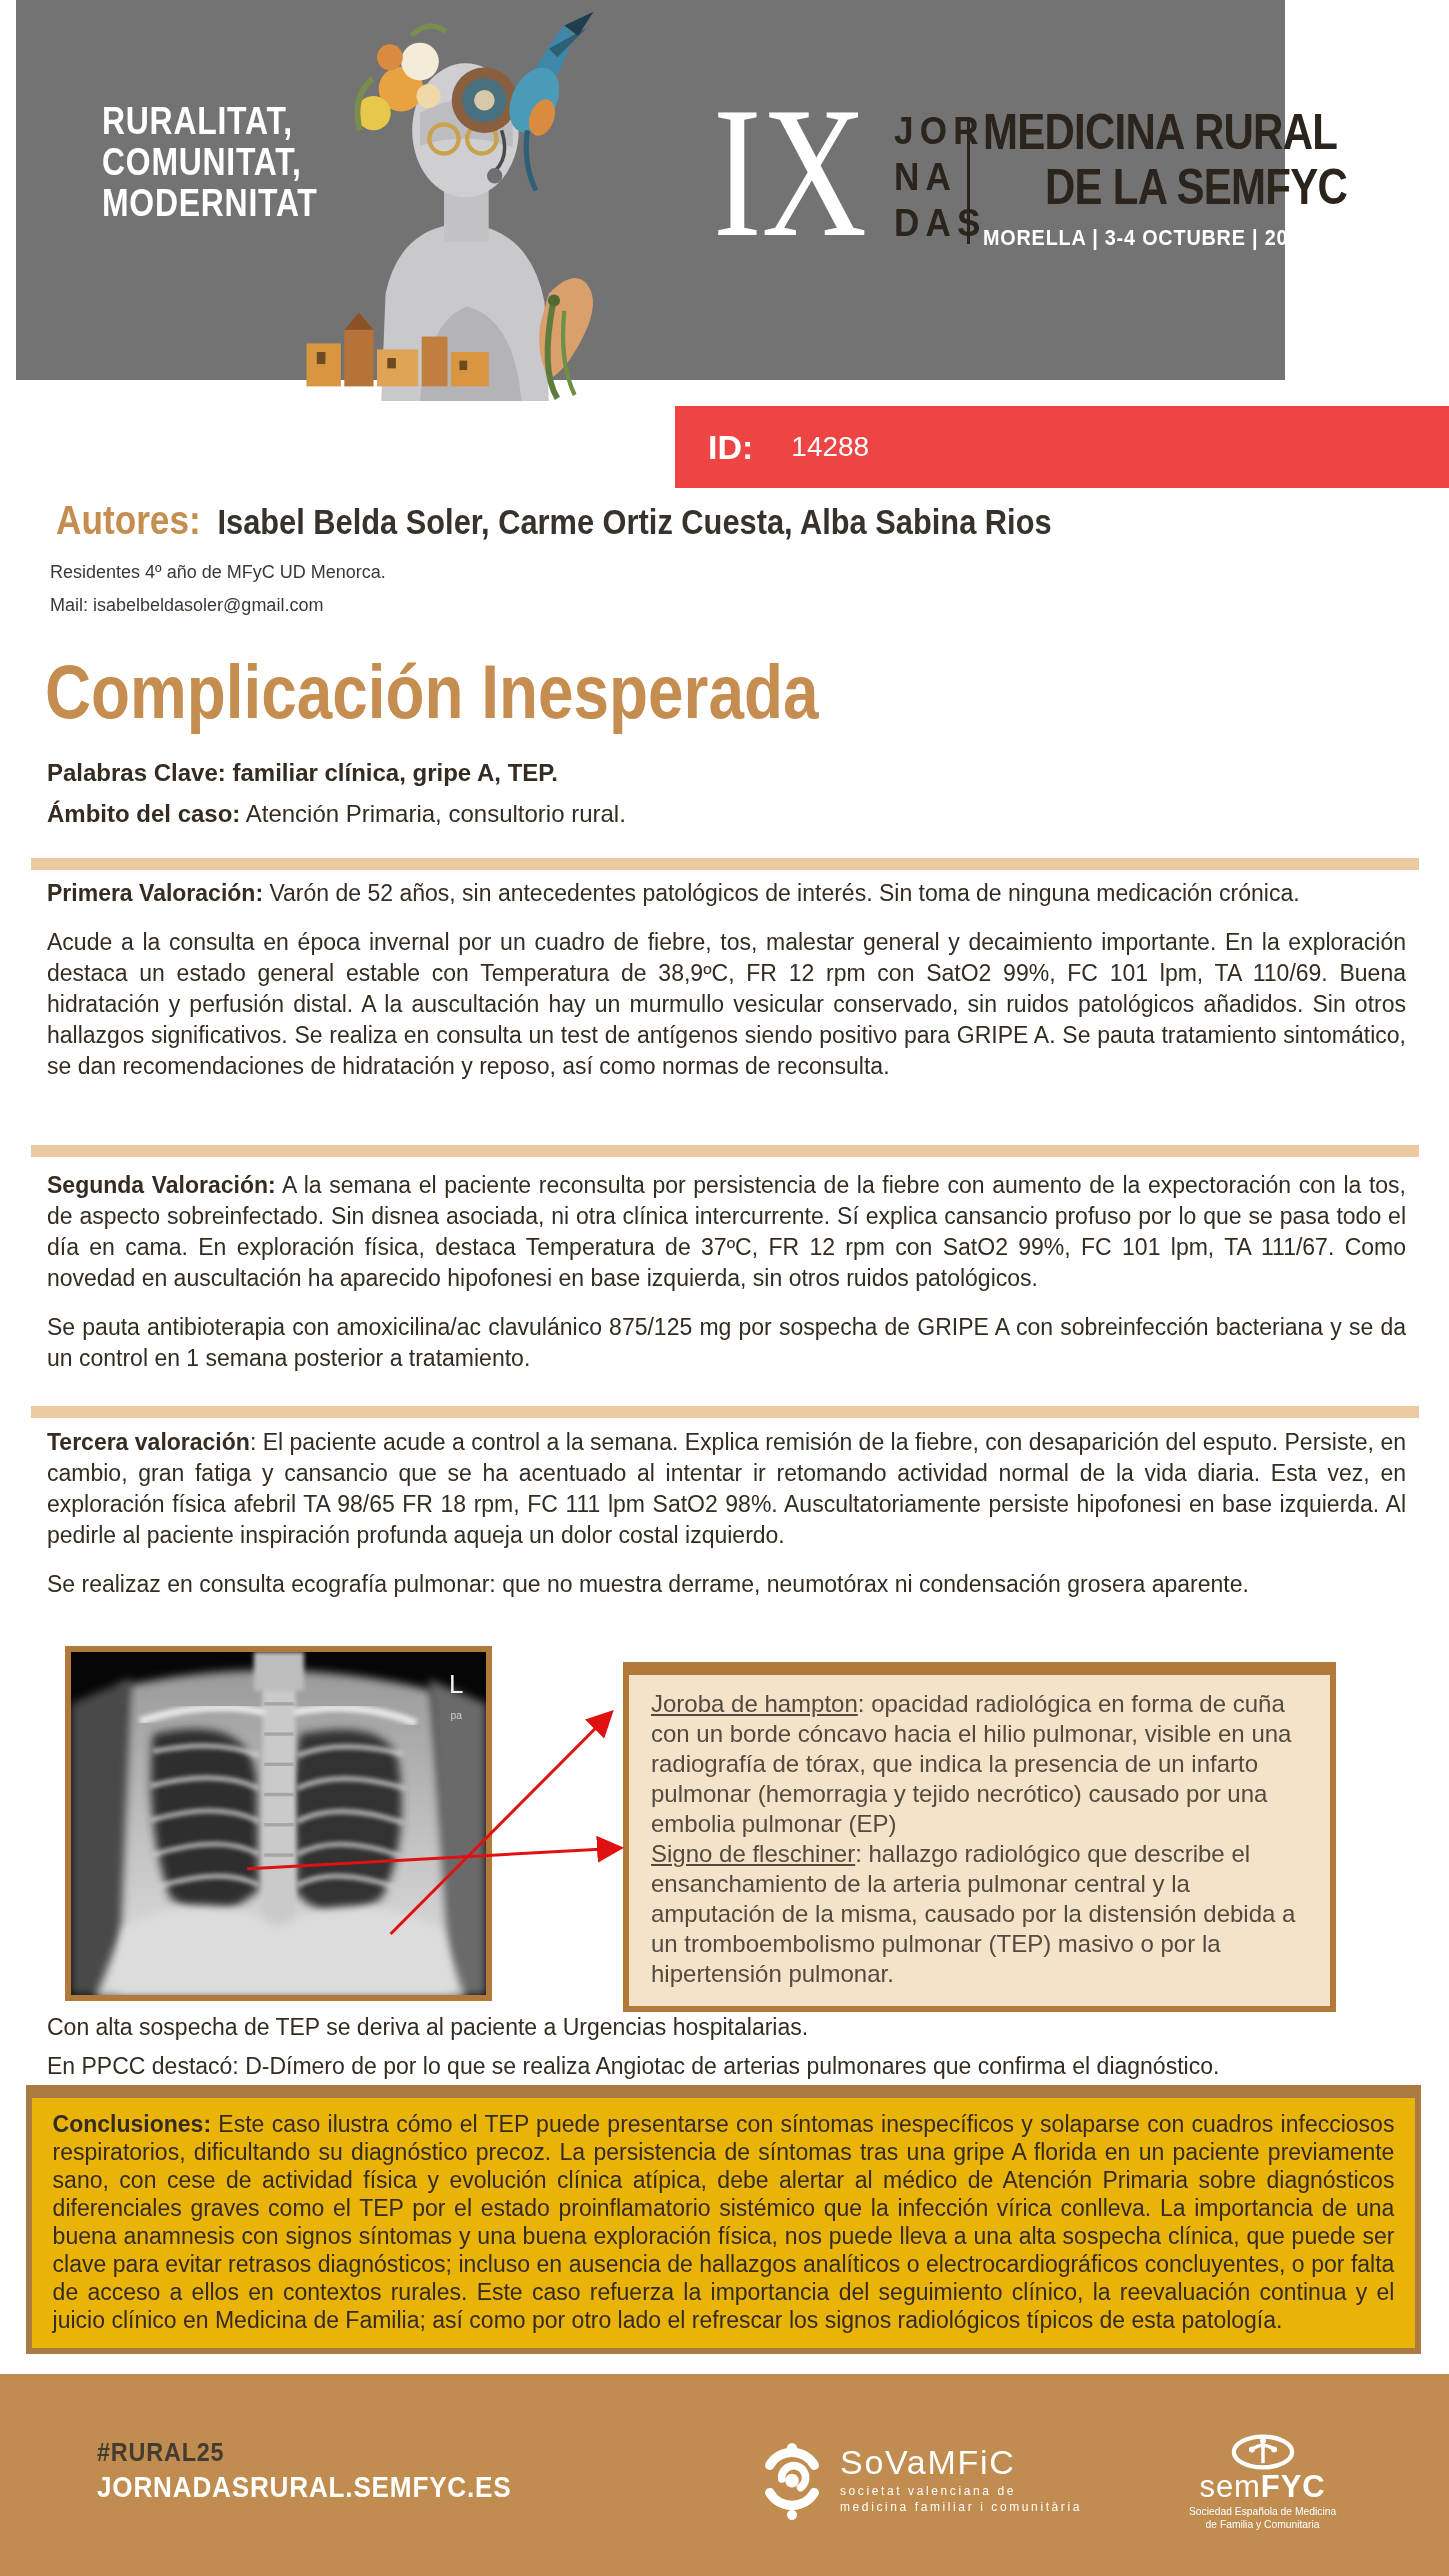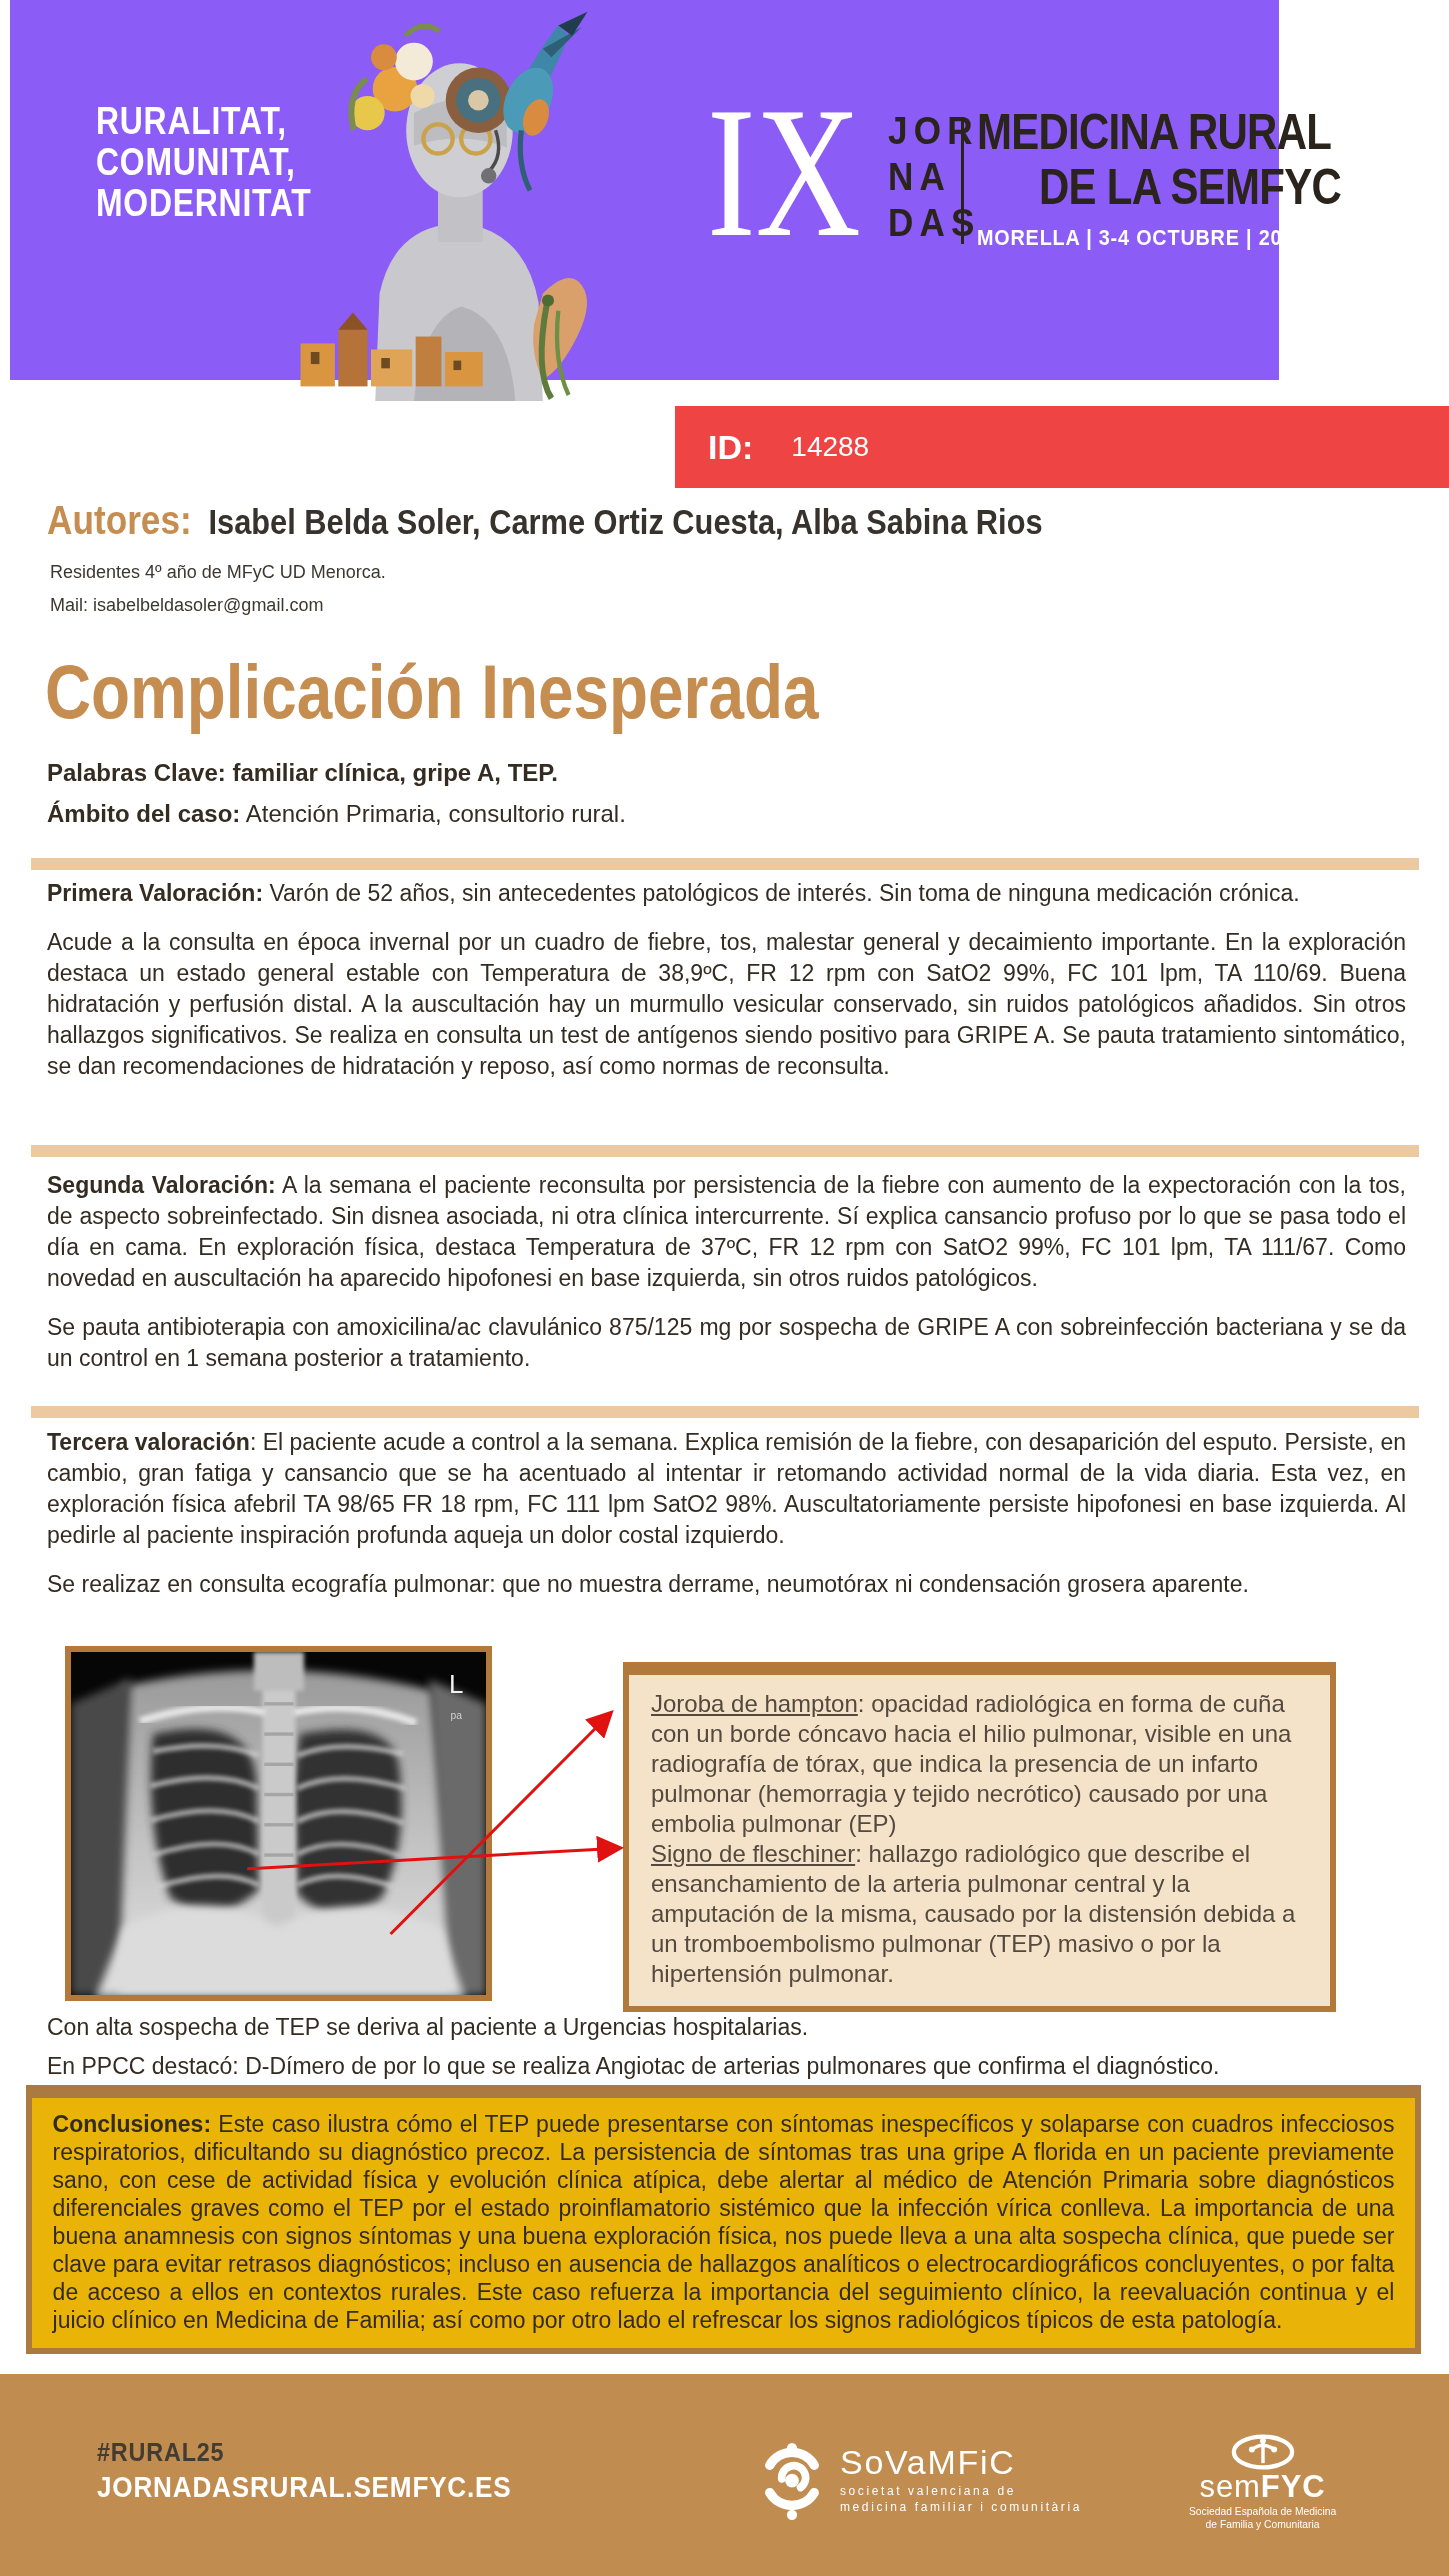--- a/index.html
+++ b/index.html
@@ -3,34 +3,34 @@
 <meta charset="utf-8">
 <style>
   html,body{margin:0;padding:0;}
   body{width:1449px;height:2576px;position:relative;background:#ffffff;
        font-family:"Liberation Sans",sans-serif;color:#342b21;overflow:hidden;}
   .abs{position:absolute;}
   .cond{transform:scaleX(.84);transform-origin:0 0;white-space:nowrap;display:inline-block;}
   .cond9{transform:scaleX(.9);transform-origin:0 0;white-space:nowrap;display:inline-block;}
 
   
-  .header{left:10px;top:0;width:1269px;height:380px;background:#8b5cf6;}
+  .header{left:16px;top:0;width:1269px;height:380px;background:#737373;}
   .tagline{left:86px;top:101px;color:#ffffff;font-weight:bold;font-size:38px;line-height:41px;letter-spacing:0.9px;}
   .edition{left:697px;top:86px;color:#ffffff;font-family:"Liberation Serif",serif;font-weight:400;
            font-size:187px;line-height:172px;transform:scaleX(.78);transform-origin:0 0;}
   .jornadas{left:878px;top:108px;color:#2b241d;font-weight:bold;font-size:39px;line-height:46px;letter-spacing:6.9px;}
   .hdr-rule{left:951px;top:117px;width:3.4px;height:127px;background:#2b241d;}
   .event-title{left:967px;top:105px;color:#2b241d;font-weight:bold;font-size:50px;line-height:55px;letter-spacing:-0.9px;text-align:right;}
   .event-loc{left:967px;top:225px;color:#ffffff;font-weight:bold;font-size:22px;letter-spacing:0.9px;}
 
   
   .idbar{left:675px;top:406px;width:922px;height:82px;background:#ef4444;display:flex;align-items:center;color:#fff;gap:12px;}
   .idbar .idlabel{font-weight:bold;font-size:34px;margin-left:33px;}
   .idbar .idvalue{font-size:28px;margin-left:26px;}
-  .authors-line{left:47px;top:498px;}
+  .authors-line{left:56px;top:498px;}
   .authors-line .alabel{color:#c68d51;font-weight:bold;font-size:40px;}
   .authors-line .anames{color:#38322c;font-weight:bold;font-size:35px;margin-left:19px;}
   .affil{left:50px;top:562px;font-size:18px;color:#3d3731;}
   .mail{left:50px;top:595px;font-size:18px;color:#3d3731;}
 
   
   .title{left:45px;top:651px;color:#c68d51;font-weight:bold;font-size:76px;line-height:82px;}
   .keywords{left:47px;top:759px;font-size:24px;font-weight:bold;}
   .scope{left:47px;top:800px;font-size:24px;}
   .scope .lbl{font-weight:bold;}

